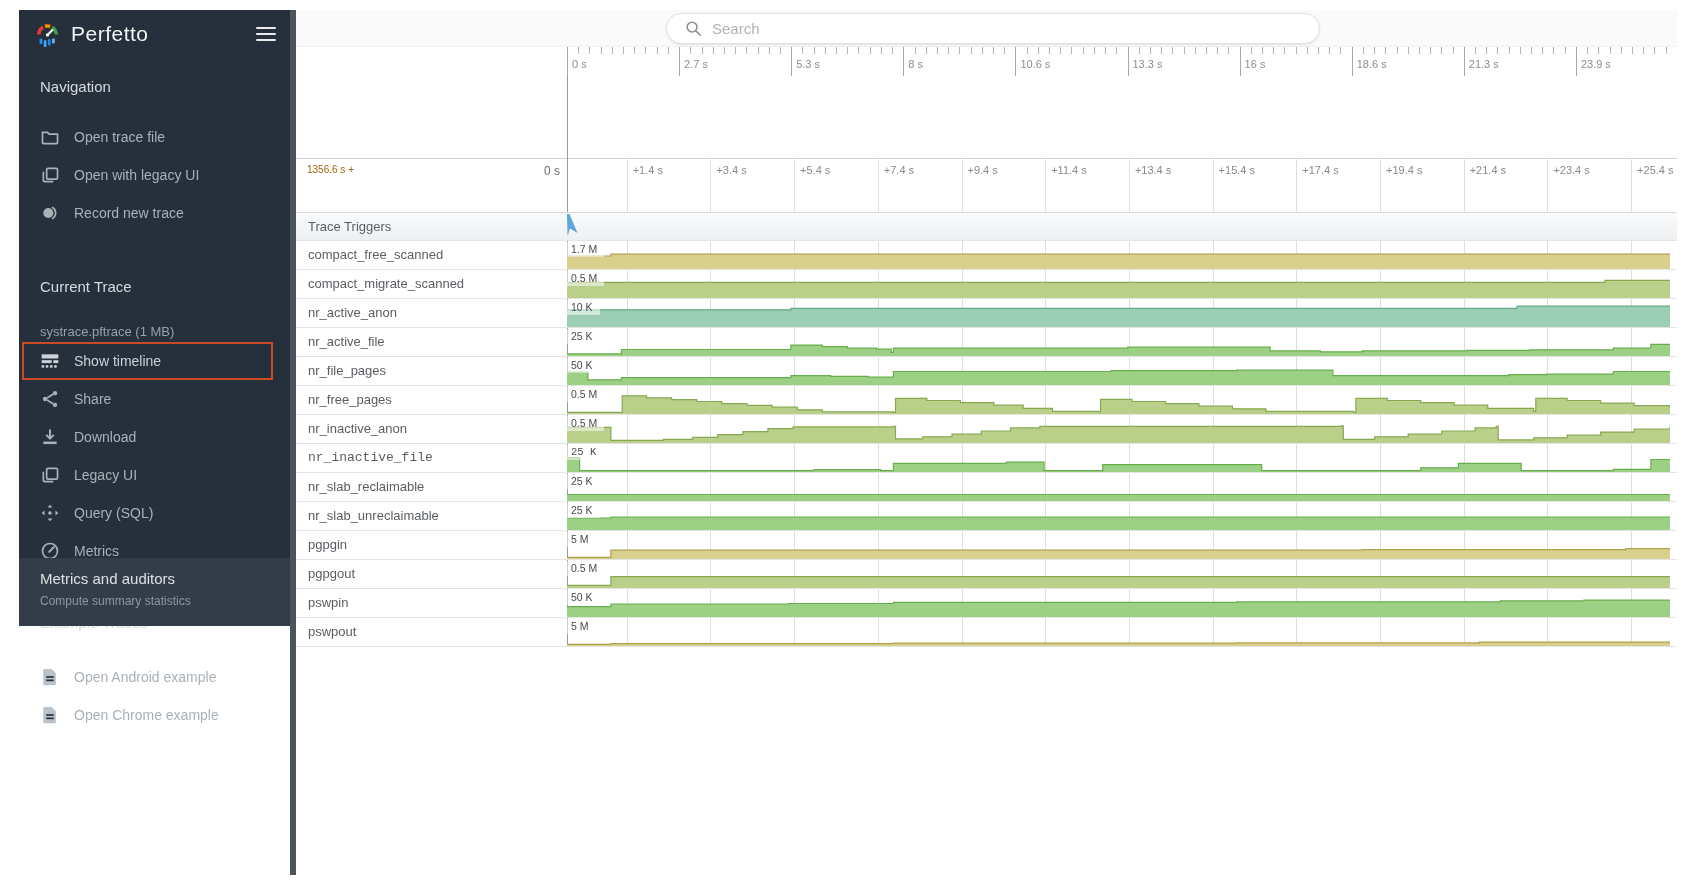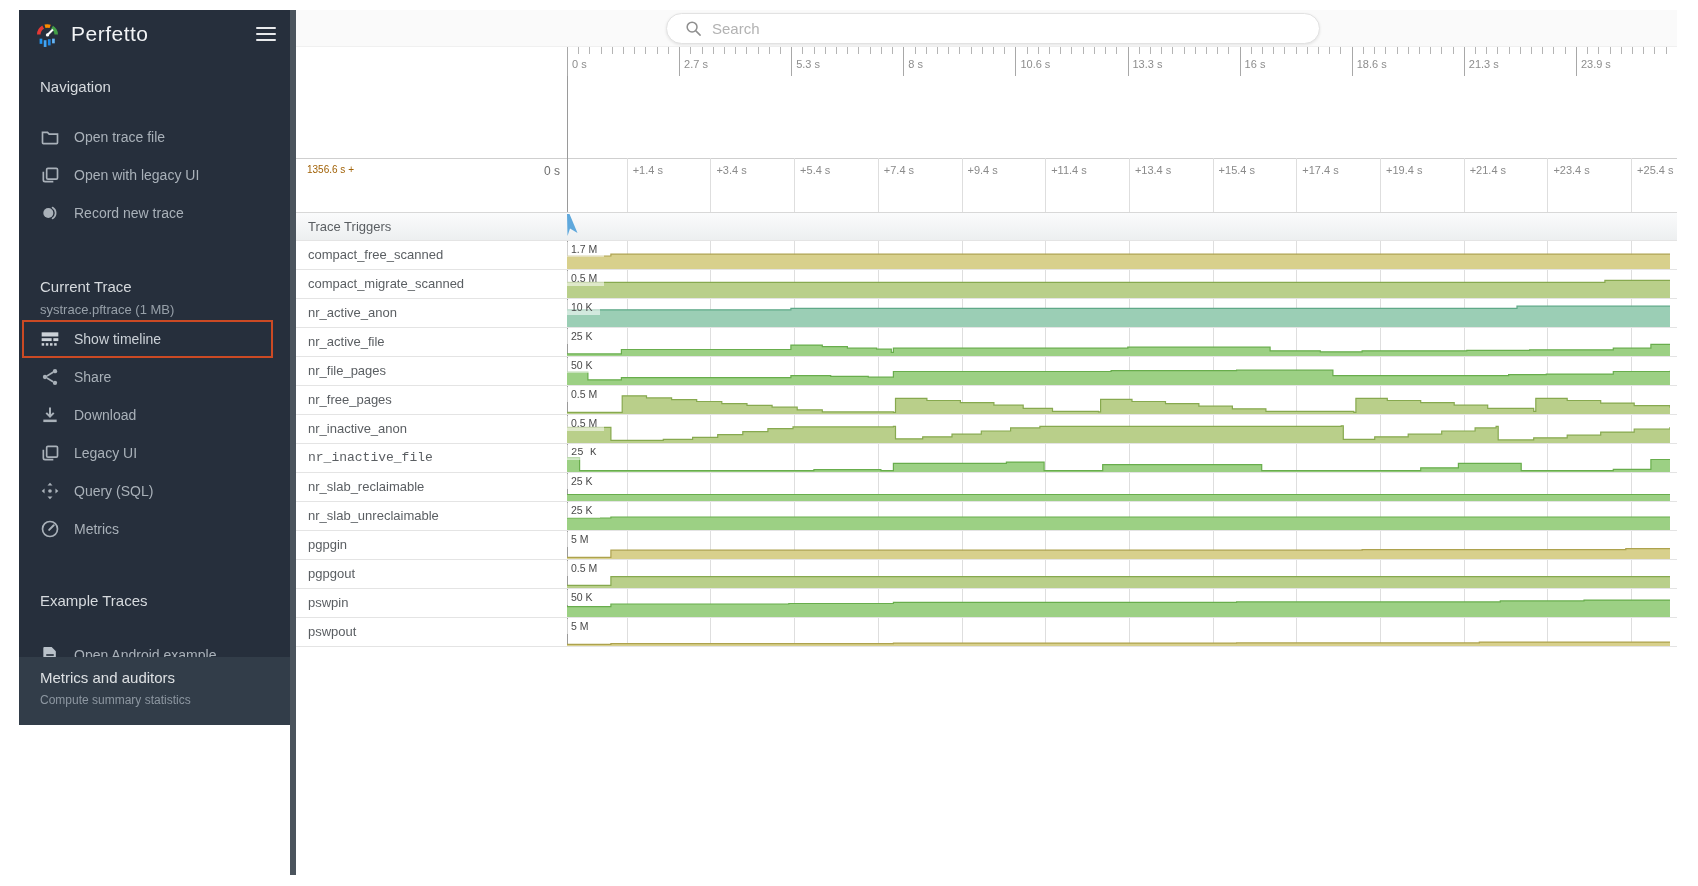--- a/index.html
+++ b/index.html
@@ -1,28 +1,28 @@
 <!DOCTYPE html>
 <html><head>
 <meta charset="utf-8">
 <style>
   * { margin:0; padding:0; box-sizing:border-box; }
   html,body { background:#fff; }
   body { font-family:"Liberation Sans", sans-serif; }
   #app { position:relative; width:1698px; height:886px; background:#fff; overflow:hidden; }
 
   
-  #sidebar { position:absolute; left:19px; top:10px; width:271px; height:715px; background:#262f3c; color:#a9b1b9; }
+  #sidebar { position:absolute; left:19px; top:10px; width:271px; height:616px; background:#262f3c; color:#a9b1b9; }
   #sidebar-strip { position:absolute; left:290px; top:10px; width:6px; height:865px; background:#4b545d; }
   #sb-header { height:48px; display:flex; align-items:center; padding:0 14px 0 15px; }
   #sb-title { color:#f2f4f6; font-size:21px; letter-spacing:.5px; margin-left:10px; flex:1; }
   #hamburger { width:20px; cursor:pointer; }
   #hamburger div { height:2.5px; background:#e8eaec; margin:3.5px 0; border-radius:1px; }
   .sb-section-title { color:#d6dade; font-size:15px; padding-left:21px; height:22px; line-height:22px; }
-  .sb-sub { color:#97a0a9; font-size:13px; padding-left:21px; height:20px; line-height:20px; margin-top:2px; }
+  .sb-sub { color:#97a0a9; font-size:13px; padding-left:21px; height:20px; line-height:20px; margin-top:24px; }
   .sb-item { display:flex; align-items:center; height:38px; padding-left:21px; font-size:14px; color:#a9b1b9; cursor:pointer; }
   .sb-item .ic { width:20px; height:20px; margin-right:14px; flex:none; display:inline-block; }
   .sb-item.hl { border:2px solid #cb4a24; margin:0 17px 0 3px; padding-left:16px; height:38px; color:#ccd2d8; }
   .mt18{margin-top:18px;} .mt20{margin-top:20px;} .mt44{margin-top:44px;} .mt19{margin-top:19px;} .mt42{margin-top:42px;} .mt24{margin-top:24px;}
   #sb-footer { position:absolute; left:0; bottom:0; width:100%; height:68px; background:#323d49; padding:12px 0 0 21px; cursor:pointer; }
   #sb-footer .t { color:#dde0e3; font-size:15px; }
   #sb-footer .s { color:#8d97a1; font-size:12px; margin-top:7px; }
 
   
   #panel { position:absolute; left:296px; top:10px; width:1381px; height:865px; background:#fff; }

